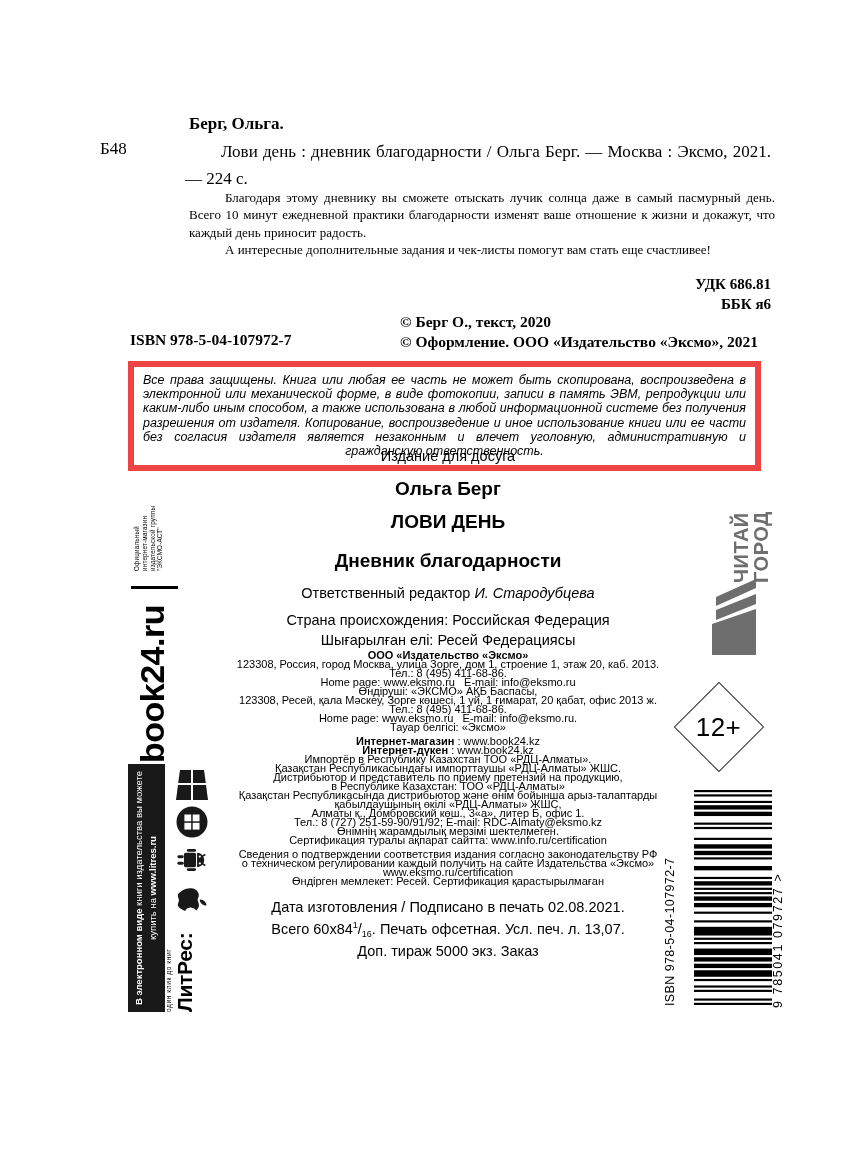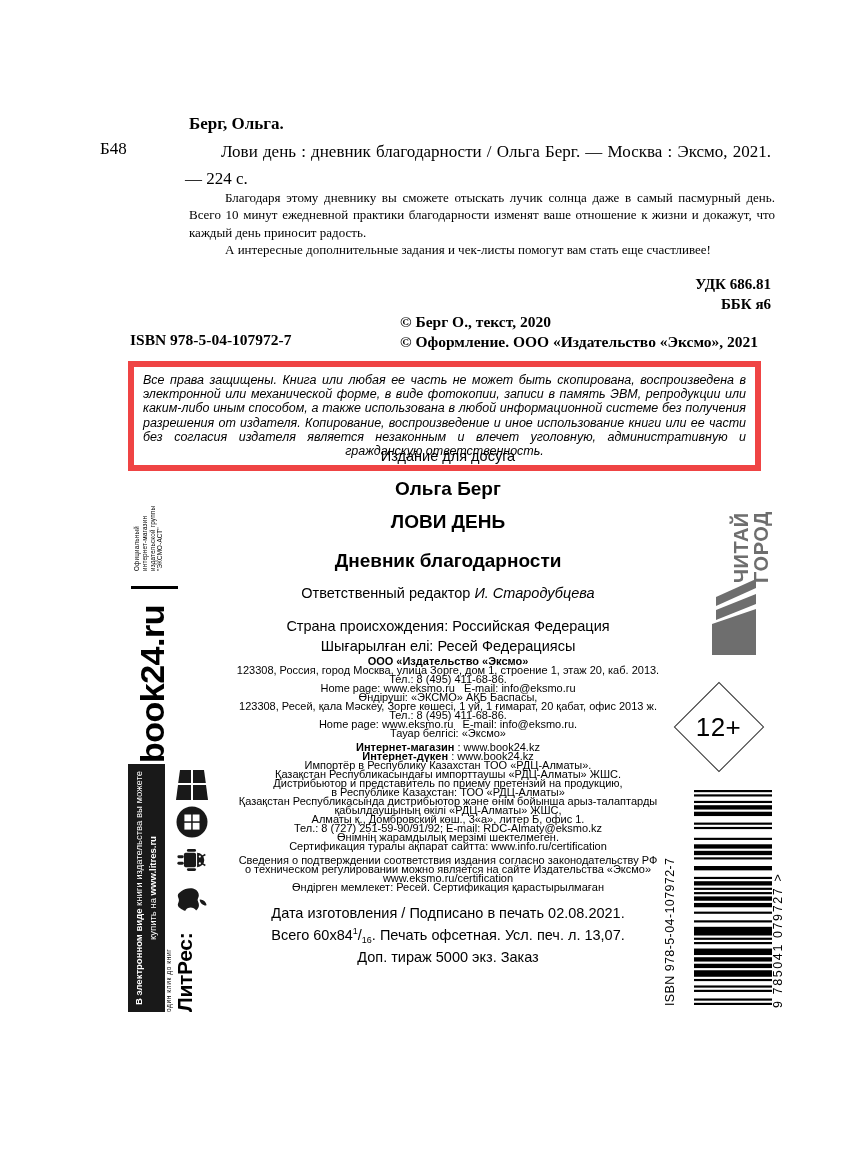--- a/index.html
+++ b/index.html
@@ -20,21 +20,21 @@
   
   #legal-box{position:absolute;left:128px;top:361px;width:633px;box-sizing:border-box;border:6px solid #ef4444;
              padding:6px 9px 7px;font-style:italic;font-size:12.5px;line-height:14.2px;text-align:justify;}
   #legal-box p{margin:0;text-align-last:center;}
   
   #center-col{position:absolute;left:185px;top:448px;width:526px;text-align:center;}
   .edition-type{font-size:14.5px;margin:0 0 14px;}
   .imp-author,.imp-title,.imp-subtitle{font-size:19px;font-weight:bold;margin:0 0 11px;}
   .imp-title{margin-bottom:17px;}
   .imp-subtitle{margin-bottom:13px;}
-  .editor-line{font-size:14.5px;margin:0 0 16px;}
+  .editor-line{font-size:14.5px;margin:0 0 10px;}
   .editor-line i{font-style:italic;}
   .origin{font-size:14.5px;line-height:19.5px;margin:0;}
   #imprint{margin-top:1px;font-size:11px;line-height:9px;}
   .imp-group{margin-bottom:5px;}
   .imp-line{display:block;white-space:pre-wrap;}
   #print-info{margin-top:13px;font-size:14.5px;line-height:17.5px;}
   #print-info p{margin:0;}
   #print-info sup{font-size:9px;vertical-align:6px;}
   #print-info sub{font-size:9px;vertical-align:-3px;}
   
@@ -118,21 +118,21 @@
           <span class="imp-line">в Республике Казахстан: ТОО «РДЦ-Алматы»</span>
           <span class="imp-line">Қазақстан Республикасында дистрибьютор және өнім бойынша арыз-талаптарды</span>
           <span class="imp-line">қабылдаушының өкілі «РДЦ-Алматы» ЖШС,</span>
           <span class="imp-line">Алматы қ., Домбровский көш., 3«а», литер Б, офис 1.</span>
           <span class="imp-line">Тел.: 8 (727) 251-59-90/91/92; E-mail: RDC-Almaty@eksmo.kz</span>
           <span class="imp-line">Өнімнің жарамдылық мерзімі шектелмеген.</span>
           <span class="imp-line">Сертификация туралы ақпарат сайтта: www.info.ru/certification</span>
         </div>
         <div class="imp-group">
           <span class="imp-line">Сведения о подтверждении соответствия издания согласно законодательству РФ</span>
-          <span class="imp-line">о техническом регулировании можно является на сайте Издательства «Эксмо»</span>
+          <span class="imp-line">о техническом регулировании каждый получить на сайте Издательства «Эксмо»</span>
           <span class="imp-line">www.eksmo.ru/certification</span>
           <span class="imp-line">Өндірген мемлекет: Ресей. Сертификация қарастырылмаған</span>
         </div>
       </div>
 
     <div id="print-info">
       <p>Дата изготовления / Подписано в печать 02.08.2021.</p>
       <p><span>Всего 60x84</span><sup>1</sup><span>/</span><sub>16</sub><span>. Печать офсетная. Усл. печ. л. 13,07.</span></p>
       <p>Доп. тираж 5000 экз. Заказ</p>
     </div>

